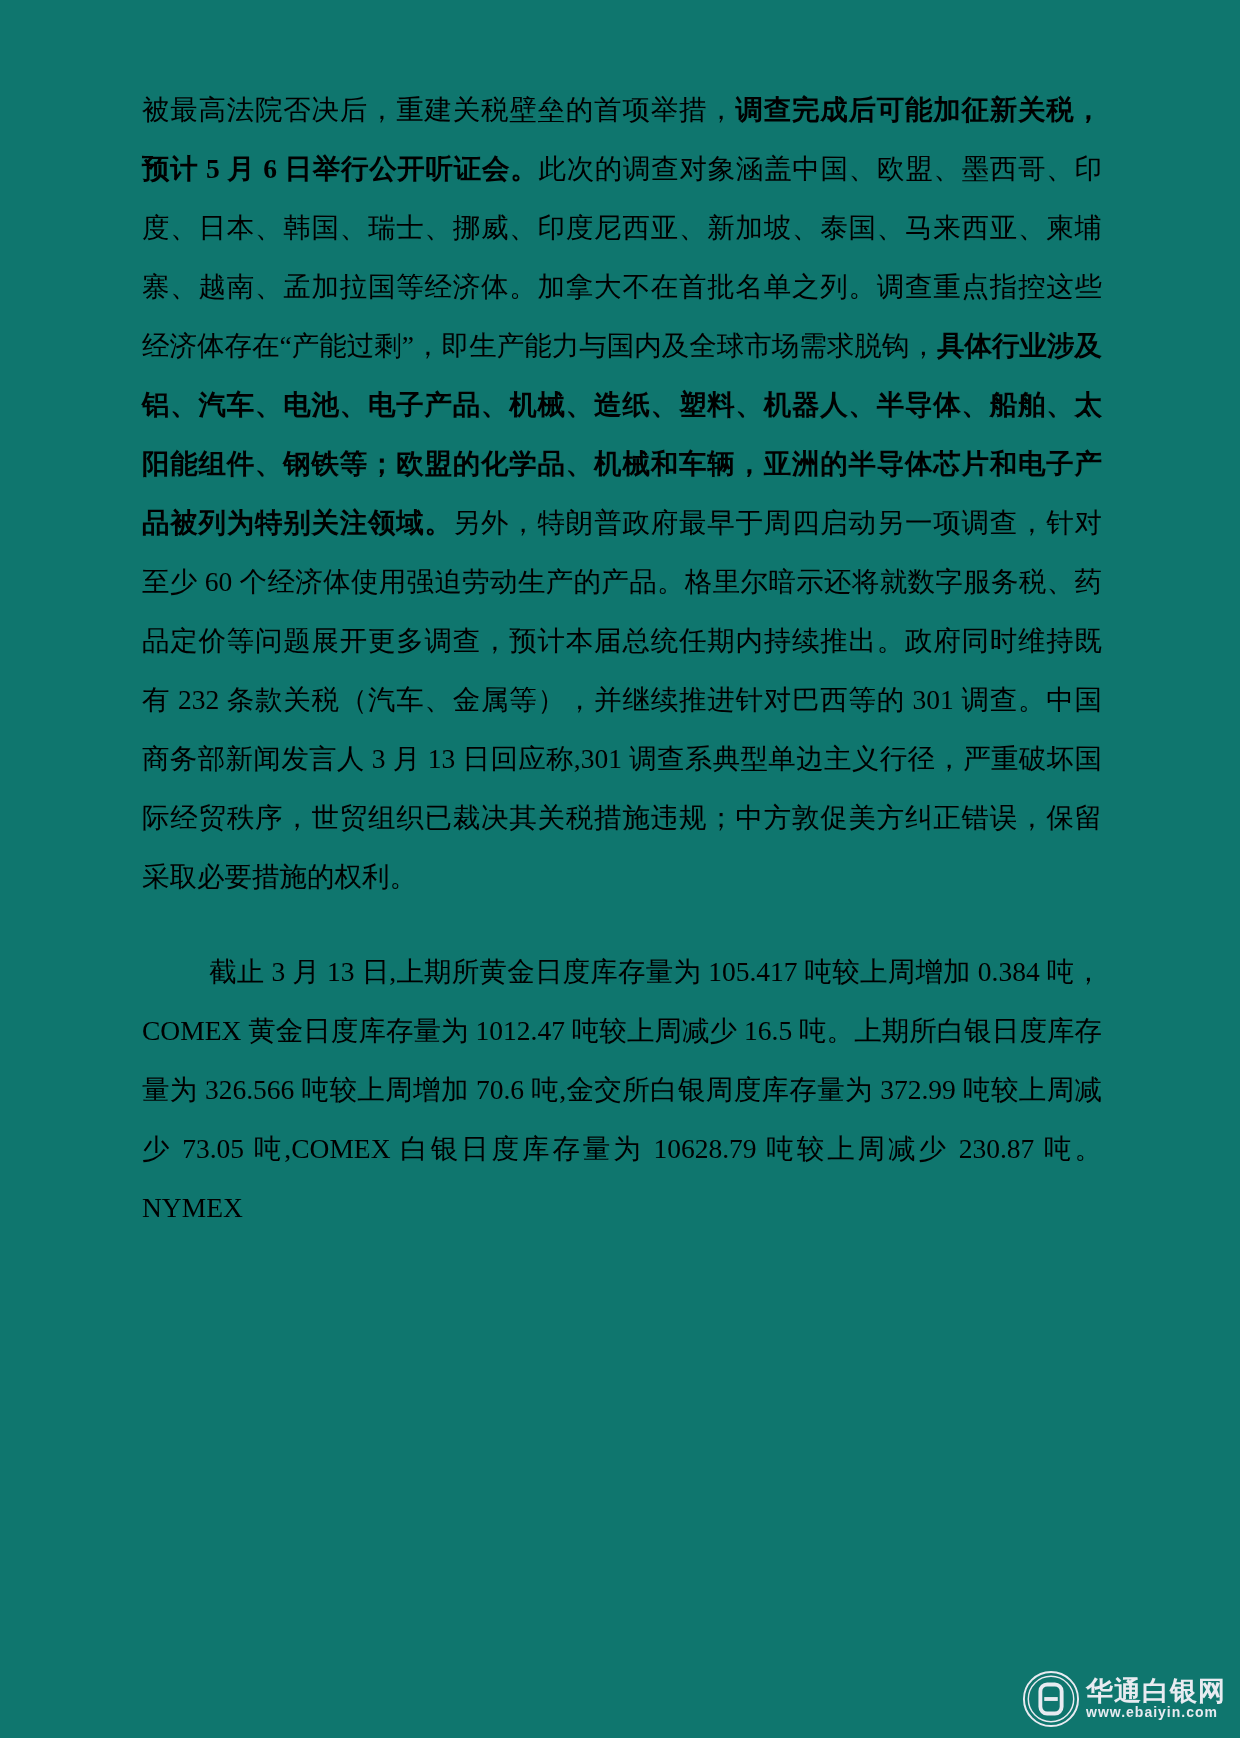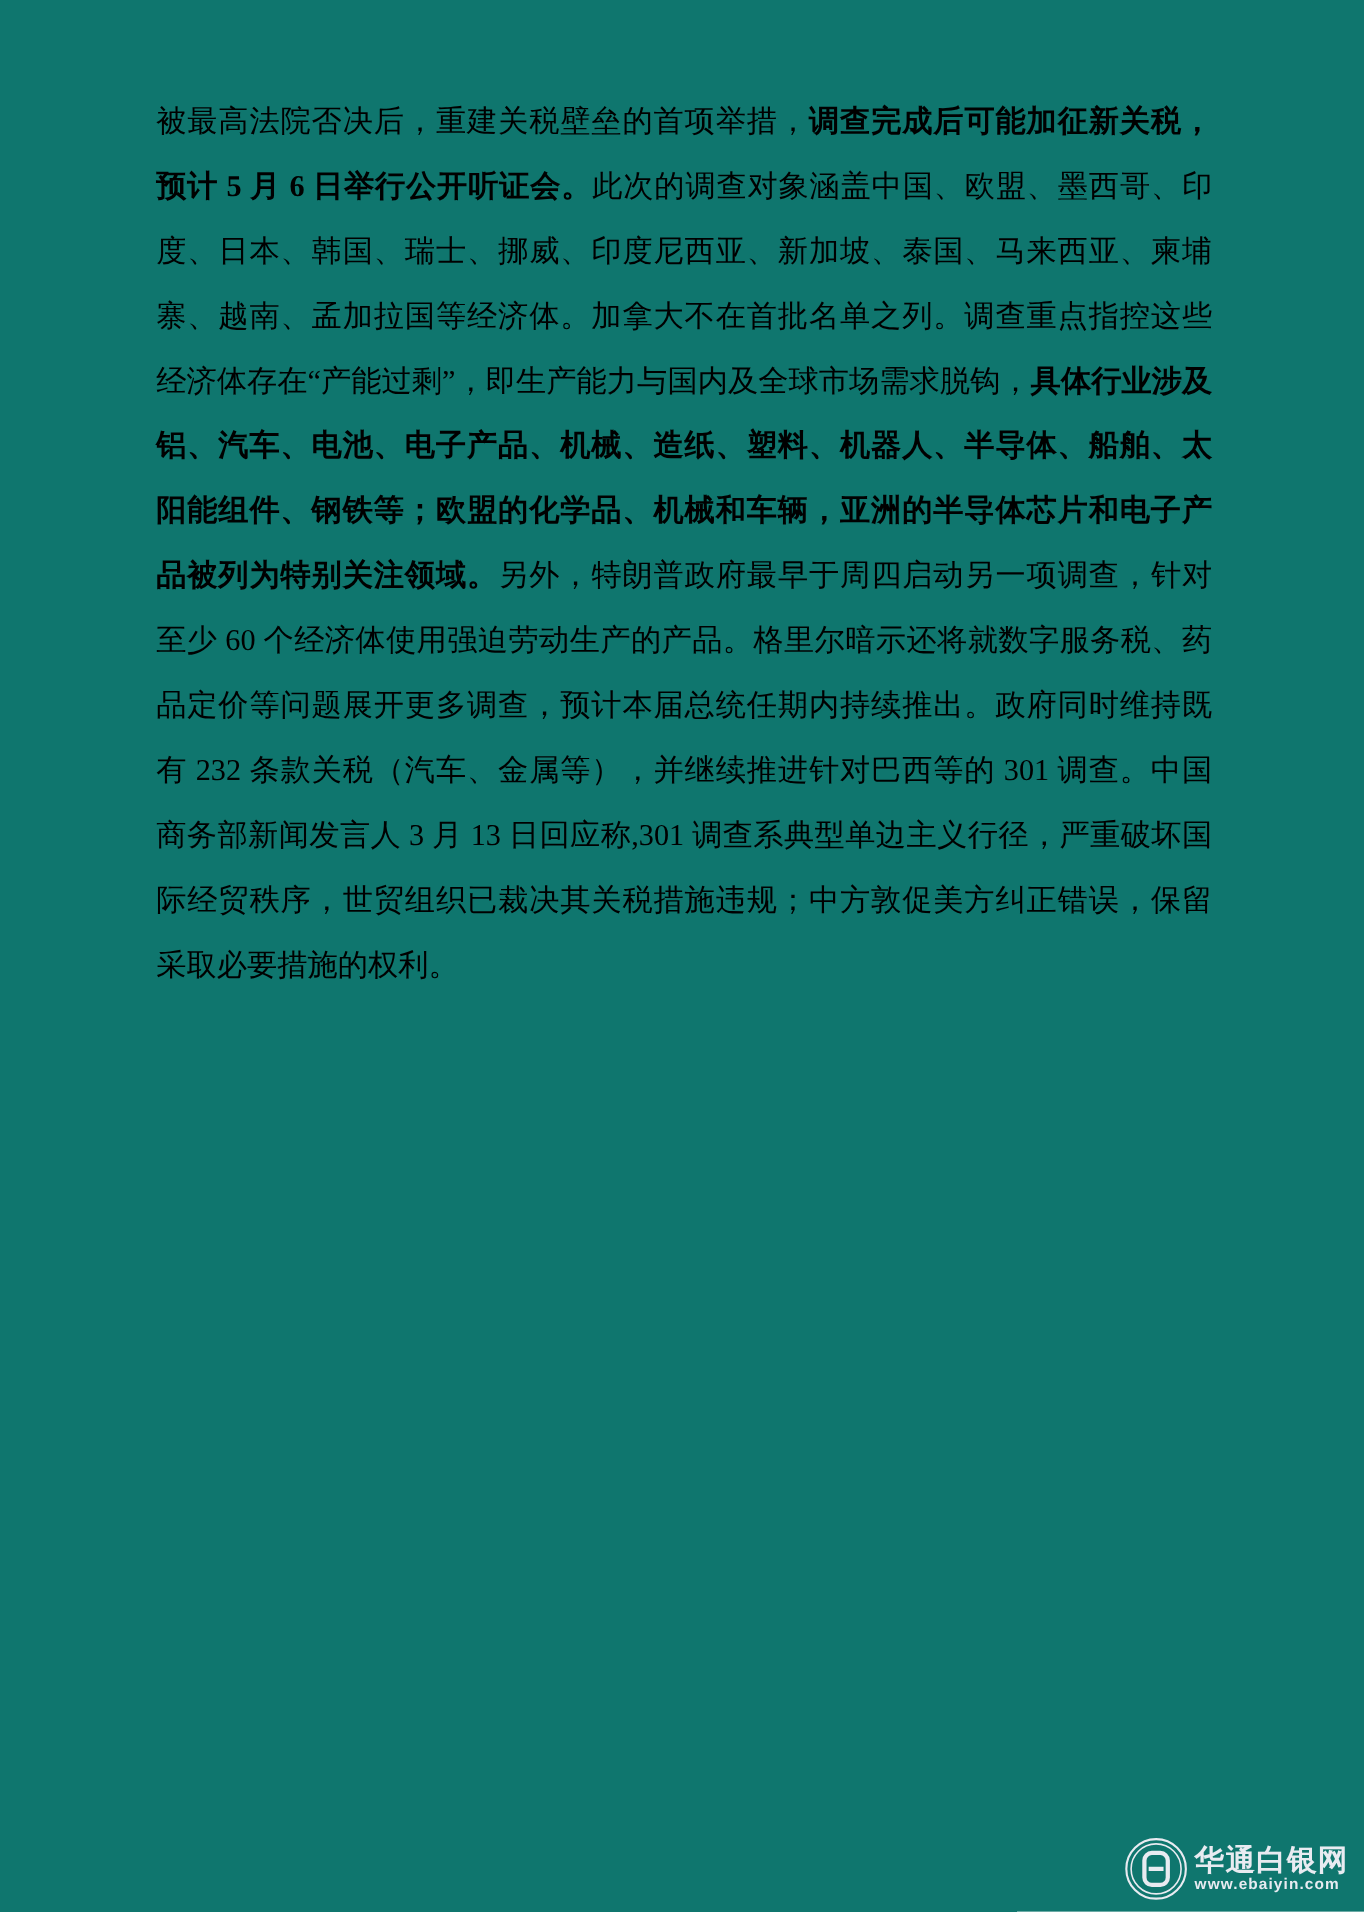--- a/index.html
+++ b/index.html
@@ -54,20 +54,21 @@
     line-height: 1.1;
   }
 </style>
 </head>
 <body>
 
 <div class="page">
 
   <div class="doc">
     <p class="para"><span>被最高法院否决后，重建关税壁垒的首项举措，</span><span class="b">调查完成后可能加征新关税，预计 5 月 6 日举行公开听证会。</span><span>此次的调查对象涵盖中国、欧盟、墨西哥、印度、日本、韩国、瑞士、挪威、印度尼西亚、新加坡、泰国、马来西亚、柬埔寨、越南、孟加拉国等经济体。加拿大不在首批名单之列。调查重点指控这些经济体存在“产能过剩”，即生产能力与国内及全球市场需求脱钩，</span><span class="b">具体行业涉及铝、汽车、电池、电子产品、机械、造纸、塑料、机器人、半导体、船舶、太阳能组件、钢铁等；欧盟的化学品、机械和车辆，亚洲的半导体芯片和电子产品被列为特别关注领域。</span><span>另外，特朗普政府最早于周四启动另一项调查，针对至少 60 个经济体使用强迫劳动生产的产品。格里尔暗示还将就数字服务税、药品定价等问题展开更多调查，预计本届总统任期内持续推出。政府同时维持既有 232 条款关税（汽车、金属等），并继续推进针对巴西等的 301 调查。中国商务部新闻发言人 3 月 13 日回应称,301 调查系典型单边主义行径，严重破坏国际经贸秩序，世贸组织已裁决其关税措施违规；中方敦促美方纠正错误，保留采取必要措施的权利。</span></p>
+    <p class="para indent"><span>截止 3 月 13 日,上期所黄金日度库存量为 105.417 吨较上周增加 0.384 吨，COMEX 黄金日度库存量为 1012.47 吨较上周减少 16.5 吨。上期所白银日度库存量为 326.566 吨较上周增加 70.6 吨,金交所白银周度库存量为 372.99 吨较上周减少 73.05 吨,COMEX 白银日度库存量为 10628.79 吨较上周减少 230.87 吨。NYMEX</span></p>
   </div>
 
   <div class="watermark">
     <svg class="wm-logo" viewBox="0 0 60 60" fill="none" xmlns="http://www.w3.org/2000/svg">
       <circle cx="30" cy="30" r="28" stroke="#e8ebf1" stroke-width="2"></circle>
       <circle cx="30" cy="30" r="23.5" stroke="#e8ebf1" stroke-width="1.5"></circle>
       <rect x="19" y="15" width="22" height="30" rx="7" stroke="#e8ebf1" stroke-width="4"></rect>
       <line x1="23" y1="30" x2="37" y2="30" stroke="#e8ebf1" stroke-width="4"></line>
     </svg>
     <div class="wm-text">

